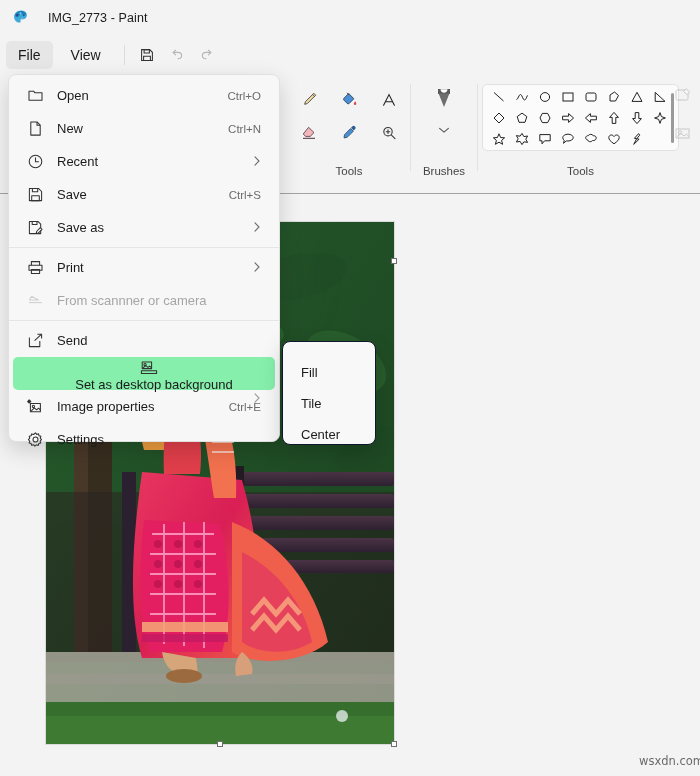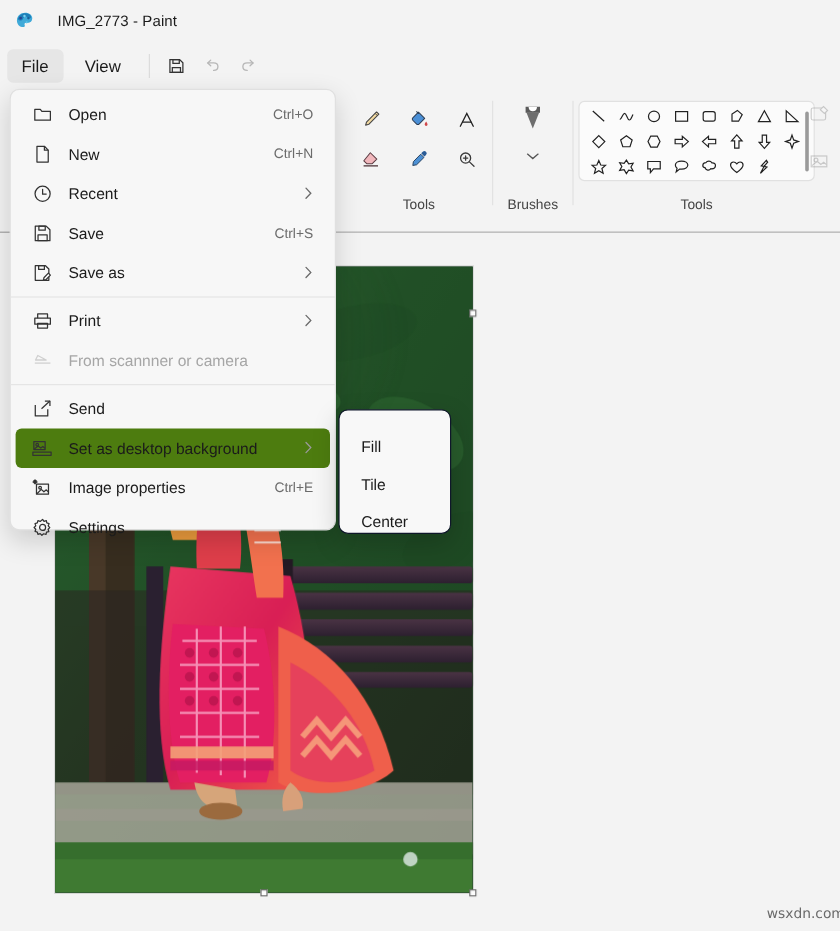--- a/index.html
+++ b/index.html
@@ -180,21 +180,21 @@
   }
   .mi {
     position: relative;
     height: 33px;
     display: flex; align-items: center;
     margin: 0 4px;
     border-radius: 5px;
     padding-left: 10px;
     cursor: default;
   }
-  .mi.sel { background: #4d7c0f; }
+  .mi.sel { background: #86efac; flex-direction: column; }
   .mi-icon {
     width: 24px; height: 20px;
     display: flex; align-items: center; justify-content: center;
     flex: none;
   }
   .mi-label {
     margin-left: 10px;
     font-size: 13px; color: #1b1b1b;
     white-space: nowrap;
   }

